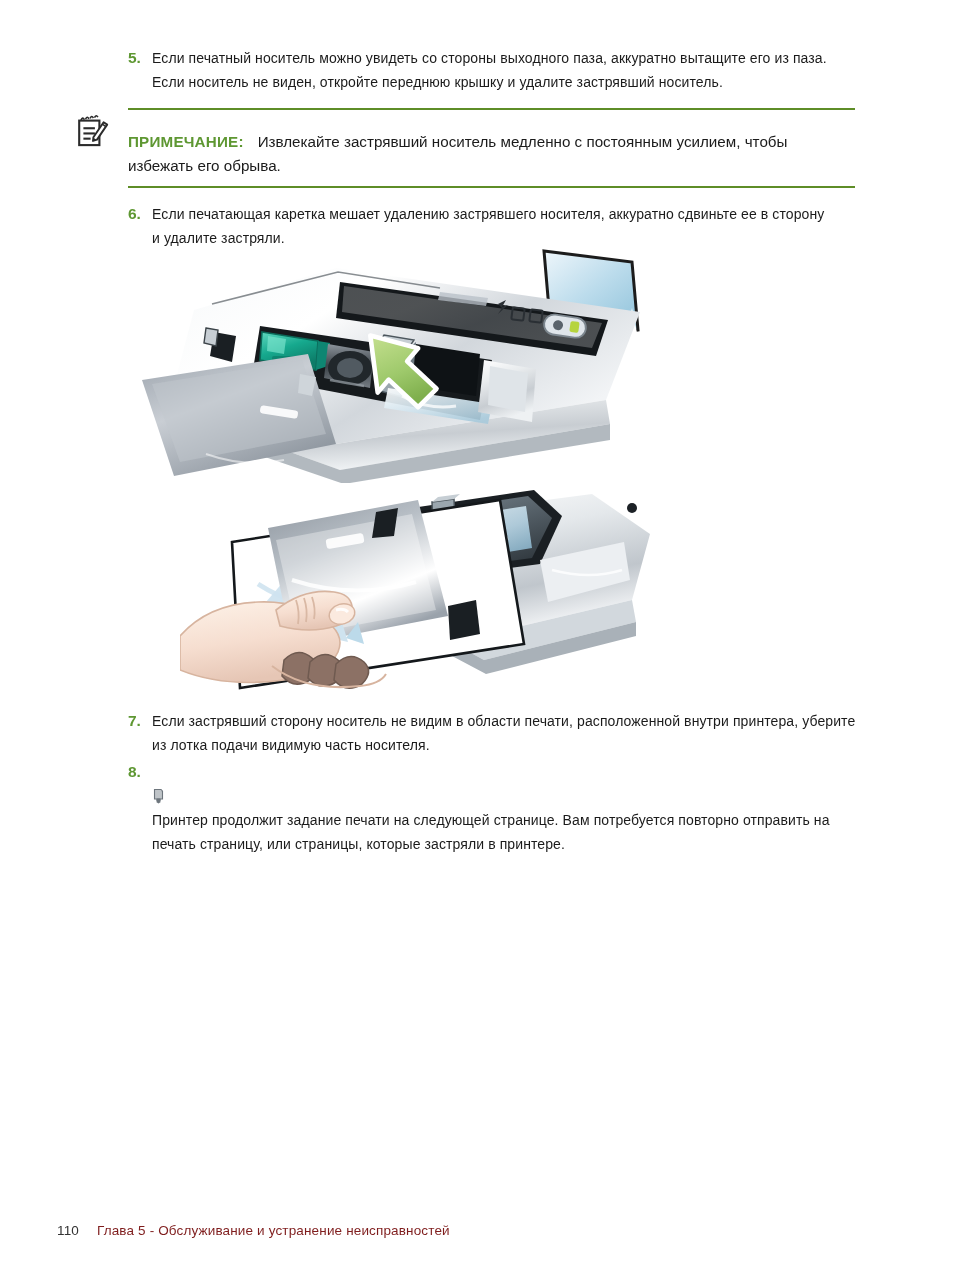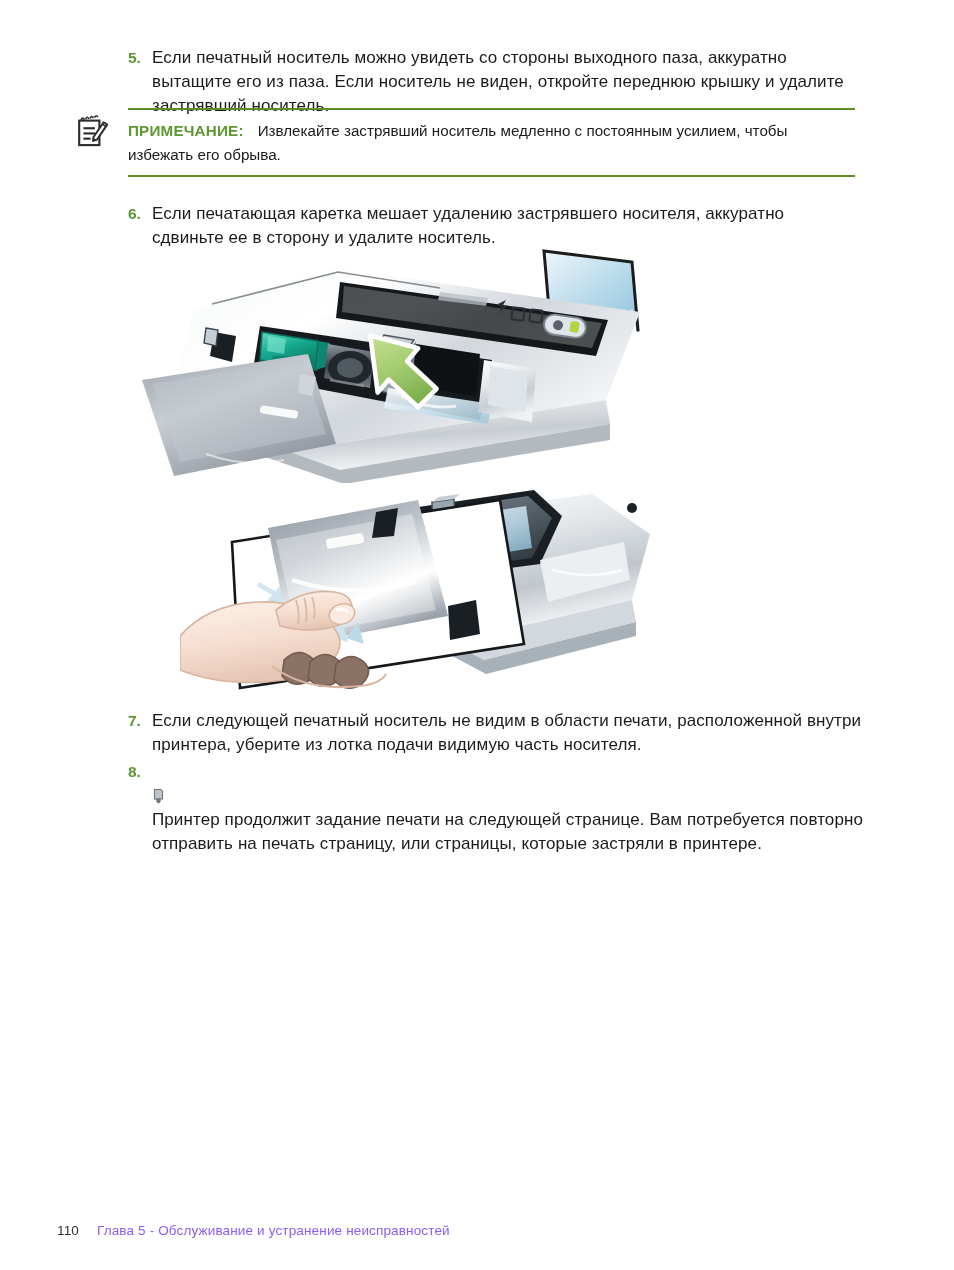--- a/index.html
+++ b/index.html
@@ -32,40 +32,40 @@
   .step-num {
     color: #5e9732;
     font-weight: bold;
     font-size: 15.5px;
     width: 24px;
     flex: 0 0 24px;
     text-align: left;
     line-height: 24px;
   }
   .step-body {
-    font-size: 17px;
+    font-size: 14px;
     line-height: 24px;
     letter-spacing: 0.1px;
     color: #1b1b1b;
   }
 
   
   .note {
     position: absolute;
     left: 128px;
     top: 108px;
     width: 727px;
   }
   .note-rule {
     height: 2px;
     background: #5e8d27;
     width: 100%;
   }
   .note-inner {
-    padding: 9px 0 8px 0;
+    padding: 20px 0 8px 0;
     font-size: 15.2px;
     line-height: 24px;
   }
   .note-label {
     color: #5e9732;
     font-weight: bold;
     letter-spacing: 0.2px;
     margin-right: 14px;
   }
   .note-text { color: #1b1b1b; }
@@ -99,21 +99,21 @@
     left: 57px;
     top: 1223px;
     font-size: 13.5px;
     color: #333;
     letter-spacing: 0.15px;
     display: flex;
     gap: 18px;
     align-items: baseline;
   }
   .footer-page { color: #333; }
-  .footer-chapter { color: #8b5cf6; }
+  .footer-chapter { color: #7f1d1d; }
 </style>
 </head>
 <body>
 
 <div class="page">
 
   <div class="step" style="left:128px; top:46px; width:730px;">
     <div class="step-num">5.</div>
     <div class="step-body">Если печатный носитель можно увидеть со стороны выходного паза, аккуратно вытащите его из паза. Если носитель не виден, откройте переднюю крышку и удалите застрявший носитель.</div>
   </div>
@@ -147,21 +147,21 @@
 
     <div class="note-inner">
       <span class="note-label">ПРИМЕЧАНИЕ:</span><span class="note-text">Извлекайте застрявший носитель медленно с постоянным усилием, чтобы избежать его обрыва.</span>
     </div>
 
     <div class="note-rule"></div>
   </div>
 
   <div class="step" style="left:128px; top:202px; width:700px;">
     <div class="step-num">6.</div>
-    <div class="step-body">Если печатающая каретка мешает удалению застрявшего носителя, аккуратно сдвиньте ее в сторону и удалите носитель.</div>
+    <div class="step-body">Если печатающая каретка мешает удалению застрявшего носителя, аккуратно сдвиньте ее в сторону и удалите застряли.</div>
   </div>
 
   <div class="illus" style="left:140px; top:248px; width:510px; height:235px;">
     <svg viewBox="0 0 510 235" width="510" height="235" aria-hidden="true">
       <defs>
         <linearGradient id="g-body" x1="0" y1="0" x2="0.35" y2="1">
           <stop offset="0" stop-color="#ffffff"></stop>
           <stop offset="0.35" stop-color="#e9ecee"></stop>
           <stop offset="0.7" stop-color="#c8cdd2"></stop>
           <stop offset="1" stop-color="#eef1f3"></stop>
@@ -379,21 +379,21 @@
           <path d="M156,176 q14,-14 28,-2 q10,10 -2,22 q-16,10 -28,-4 Z"></path>
         </g>
 
         <path d="M92,178 q34,26 88,20 q20,-2 26,-12" fill="none" stroke="#d7b49f" stroke-width="2"></path>
       </g>
     </svg>
   </div>
 
   <div class="step" style="left:128px; top:709px; width:740px;">
     <div class="step-num">7.</div>
-    <div class="step-body">Если следующей печатный носитель не видим в области печати, расположенной внутри принтера, уберите из лотка подачи видимую часть носителя.</div>
+    <div class="step-body">Если застрявший сторону носитель не видим в области печати, расположенной внутри принтера, уберите из лотка подачи видимую часть носителя.</div>
   </div>
 
   <div class="step" style="left:128px; top:760px; width:740px;">
     <div class="step-num">8.</div>
     <div class="step-body">
       <br>
       <span class="inline-icon">
         <svg viewBox="0 0 13 16" width="13" height="16" aria-hidden="true">
           <path d="M2.5,1.5 L9,1.5 L10.5,3.2 L10.5,11 L2.5,11 Z" fill="#bfc4c8" stroke="#6d757c" stroke-width="1.1"></path>
           <path d="M9,1.5 L9,3.2 L10.5,3.2 Z" fill="#8d949a"></path>

